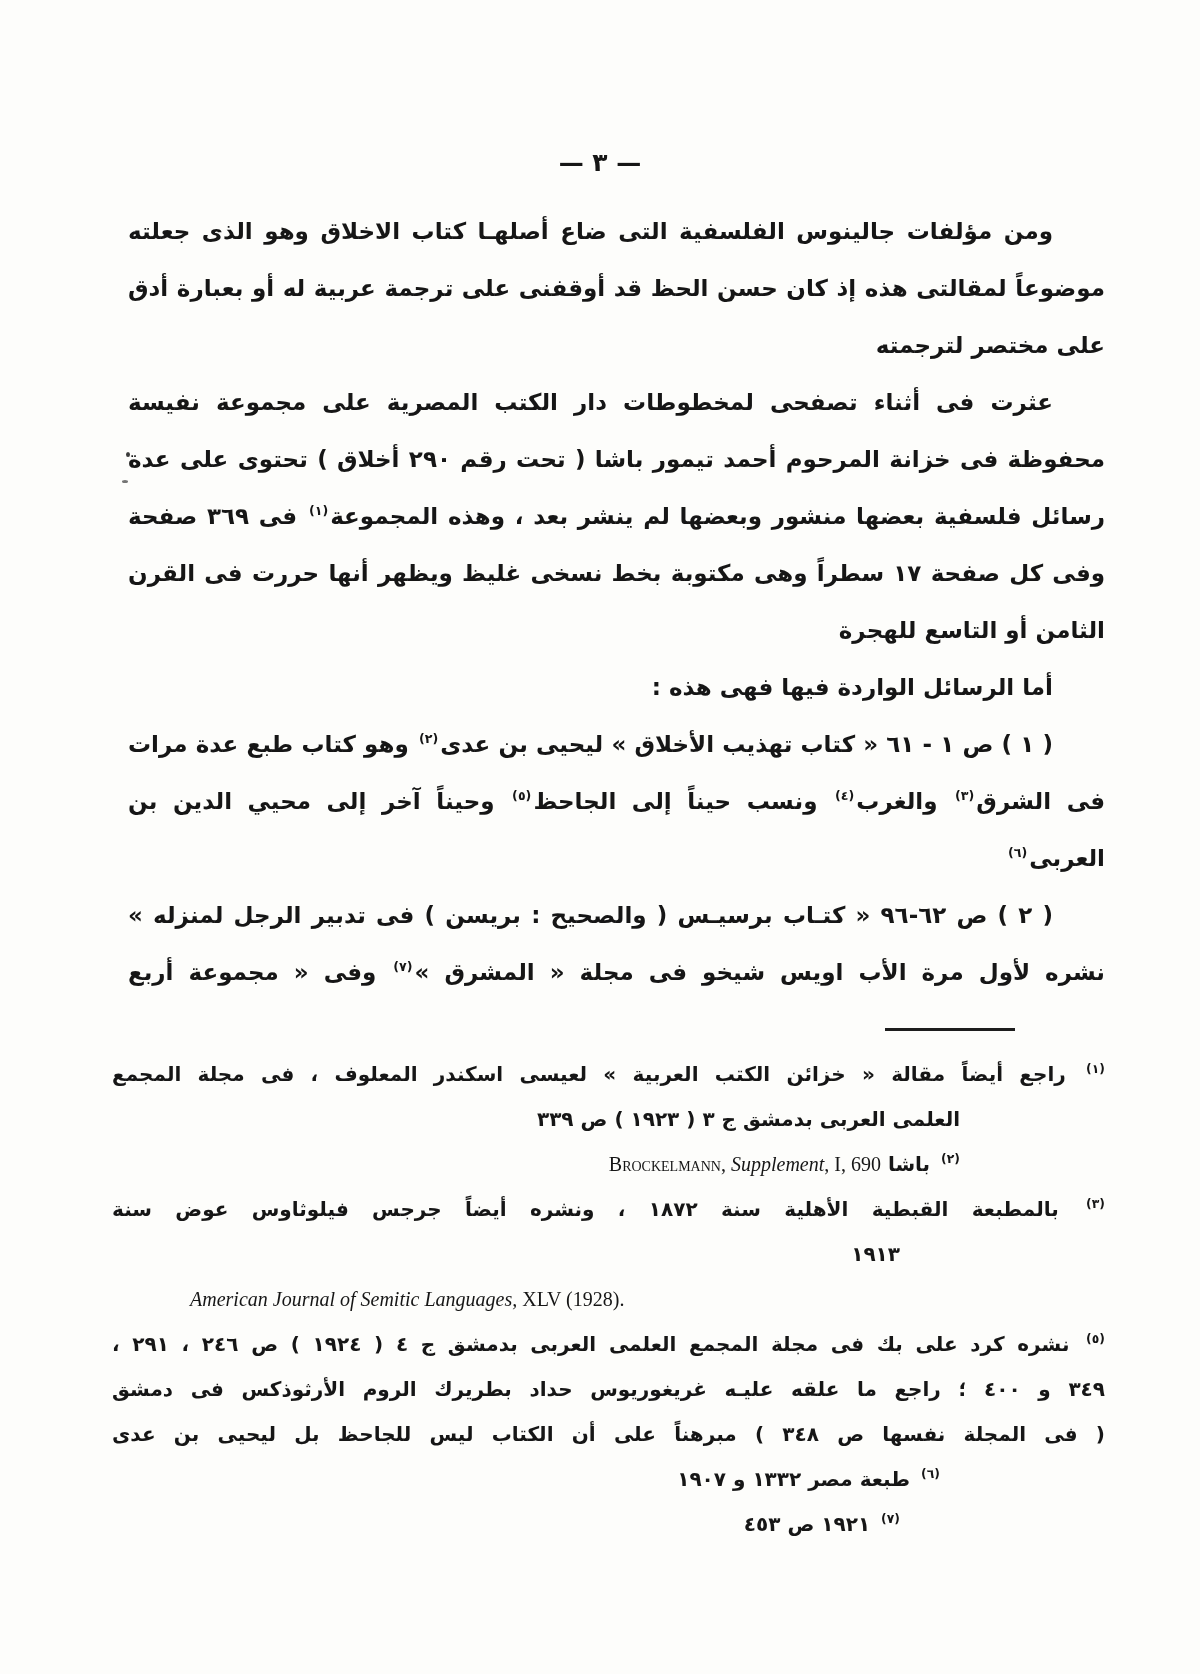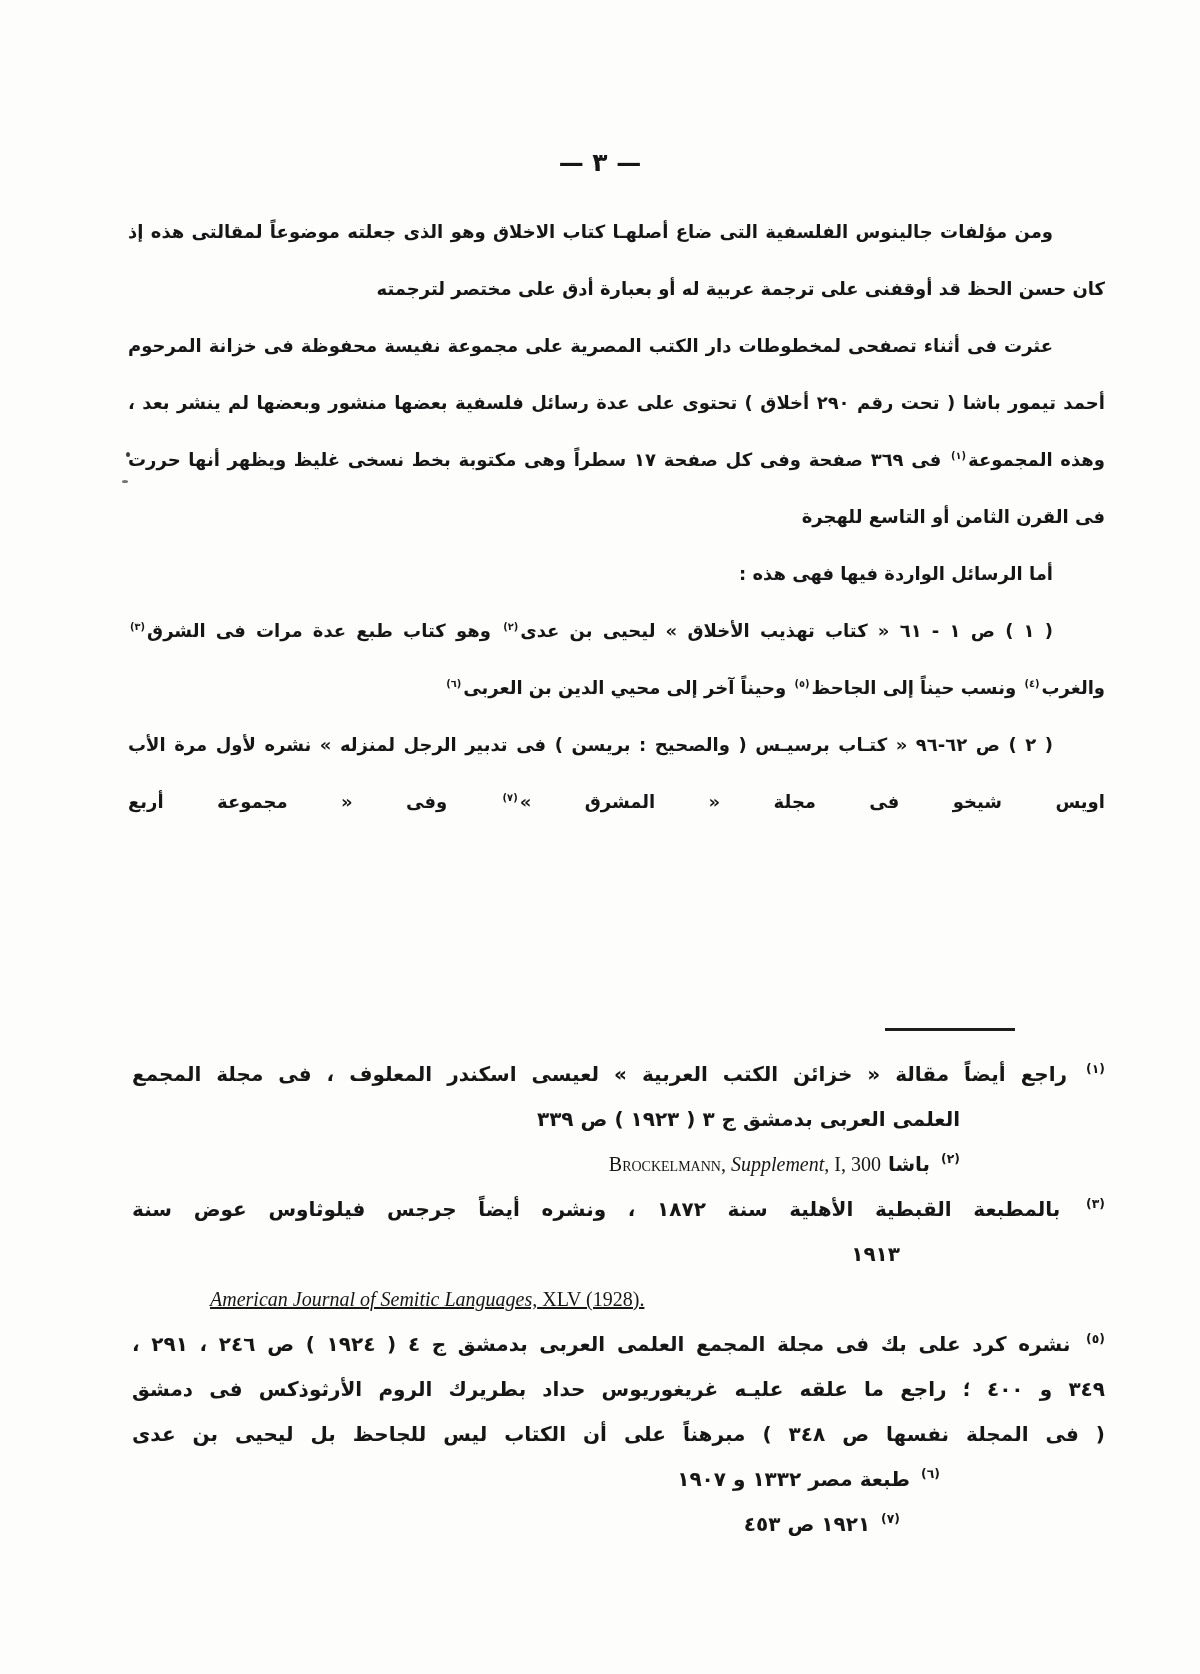--- a/index.html
+++ b/index.html
@@ -15,53 +15,53 @@
   .pageno{
     position:absolute;top:148px;left:0;right:0;
     text-align:center;
     font-size:25px;font-weight:bold;
     letter-spacing:4px;
     direction:rtl;
   }
   .body-text{
     position:absolute;top:203px;right:95px;left:128px;
     direction:rtl;
-    font-size:18px;font-weight:bold;
+    font-size:23px;font-weight:bold;
     line-height:57px;
     text-align:justify;
   }
   .para{margin:0;text-indent:52px;}
   .para.cont{text-align-last:justify;}
   sup.fnref{
     font-size:0.55em;font-weight:bold;
     vertical-align:super;line-height:0;
     padding:0 2px;
   }
   sup.fnmark{
     font-size:0.62em;font-weight:bold;
     vertical-align:super;line-height:0;
     padding-left:4px;
   }
   .fn-rule{
     position:absolute;top:1028px;right:185px;
     width:130px;height:3px;background:#1d1d1d;
   }
   .footnotes{
-    position:absolute;top:1052px;right:95px;left:132px;
+    position:absolute;top:1052px;right:95px;left:112px;
     direction:rtl;
     font-size:20px;font-weight:bold;
     line-height:45px;
     text-align:justify;
   }
   .fn-line{margin:0;}
   .fn-line.flush{text-align:justify;text-align-last:justify;}
   .fn-line.off-sm{text-align:center;text-align-last:right;padding-right:145px;}
   .fn-line.off-md{text-align:right;text-align-last:right;padding-right:165px;}
   .fn-line.off-lg{text-align:right;text-align-last:right;padding-right:205px;}
-  .fn-line.latin-line{direction:ltr;text-align:center;text-align-last:left;padding-left:78px;text-decoration:underline;}
+  .fn-line.latin-line{direction:ltr;text-align:center;text-align-last:left;padding-left:78px;}
   .lsc{font-family:"Liberation Serif",serif;font-variant:small-caps;font-weight:normal;font-style:normal;}
   .lit{font-family:"Liberation Serif",serif;font-style:italic;font-weight:normal;}
   .lat{font-family:"Liberation Serif",serif;font-weight:normal;font-style:normal;}
   .artifact{position:absolute;background:#3a3a3a;border-radius:50%;}
   .artifact.a1{left:126px;top:452px;width:4px;height:5px;}
   .artifact.a2{left:122px;top:480px;width:6px;height:3px;opacity:.7;}
 </style>
 </head>
 <body>
 
@@ -75,21 +75,21 @@
     <p class="para"><span>أما الرسائل الواردة فيها فهى هذه :</span></p>
     <p class="para"><span>( ١ ) ص ١ - ٦١ « كتاب تهذيب الأخلاق » ليحيى بن عدى</span><sup class="fnref">(٢)</sup><span> وهو كتاب طبع عدة مرات فى الشرق</span><sup class="fnref">(٣)</sup><span> والغرب</span><sup class="fnref">(٤)</sup><span> ونسب حيناً إلى الجاحظ</span><sup class="fnref">(٥)</sup><span> وحيناً آخر إلى محيي الدين بن العربى</span><sup class="fnref">(٦)</sup></p>
     <p class="para cont"><span>( ٢ ) ص ٦٢-٩٦ « كتـاب برسيـس ( والصحيح : بريسن ) فى تدبير الرجل لمنزله » نشره لأول مرة الأب اويس شيخو فى مجلة « المشرق »</span><sup class="fnref">(٧)</sup><span> وفى « مجموعة أربع</span></p>
   </div>
 
   <div class="fn-rule"></div>
 
   <div class="footnotes">
     <div class="fn-line flush"><sup class="fnmark">(١)</sup> <span>راجع أيضاً مقالة « خزائن الكتب العربية » لعيسى اسكندر المعلوف ، فى مجلة المجمع</span></div>
     <div class="fn-line off-sm"><span>العلمى العربى بدمشق ج ٣ ( ١٩٢٣ ) ص ٣٣٩</span></div>
-    <div class="fn-line off-sm"><sup class="fnmark">(٢)</sup> <span>باشا </span><span class="lsc">Brockelmann</span><span class="lat">, </span><span class="lit">Supplement</span><span class="lat">, I, 300</span></div>
+    <div class="fn-line off-sm"><sup class="fnmark">(٢)</sup> <span>باشا </span><span class="lsc">Brockelmann</span><span class="lat">, </span><span class="lit">Supplement</span><span class="lat">, I, 690</span></div>
     <div class="fn-line flush"><sup class="fnmark">(٣)</sup> <span>بالمطبعة القبطية الأهلية سنة ١٨٧٢ ، ونشره أيضاً جرجس فيلوثاوس عوض سنة</span></div>
     <div class="fn-line off-lg"><span>١٩١٣</span></div>
     <div class="fn-line latin-line"><span class="lit">American Journal of Semitic Languages,</span><span class="lat"> XLV (1928).</span></div>
     <div class="fn-line flush"><sup class="fnmark">(٥)</sup> <span>نشره كرد على بك فى مجلة المجمع العلمى العربى بدمشق ج ٤ ( ١٩٢٤ ) ص ٢٤٦ ، ٢٩١ ،</span></div>
     <div class="fn-line flush"><span>٣٤٩ و ٤٠٠ ؛ راجع ما علقه عليـه غريغوريوس حداد بطريرك الروم الأرثوذكس فى دمشق</span></div>
     <div class="fn-line flush"><span>( فى المجلة نفسها ص ٣٤٨ ) مبرهناً على أن الكتاب ليس للجاحظ بل ليحيى بن عدى</span></div>
     <div class="fn-line off-md"><sup class="fnmark">(٦)</sup> <span>طبعة مصر ١٣٣٢ و ١٩٠٧</span></div>
     <div class="fn-line off-lg"><sup class="fnmark">(٧)</sup> <span>١٩٢١ ص ٤٥٣</span></div>
   </div>
 

